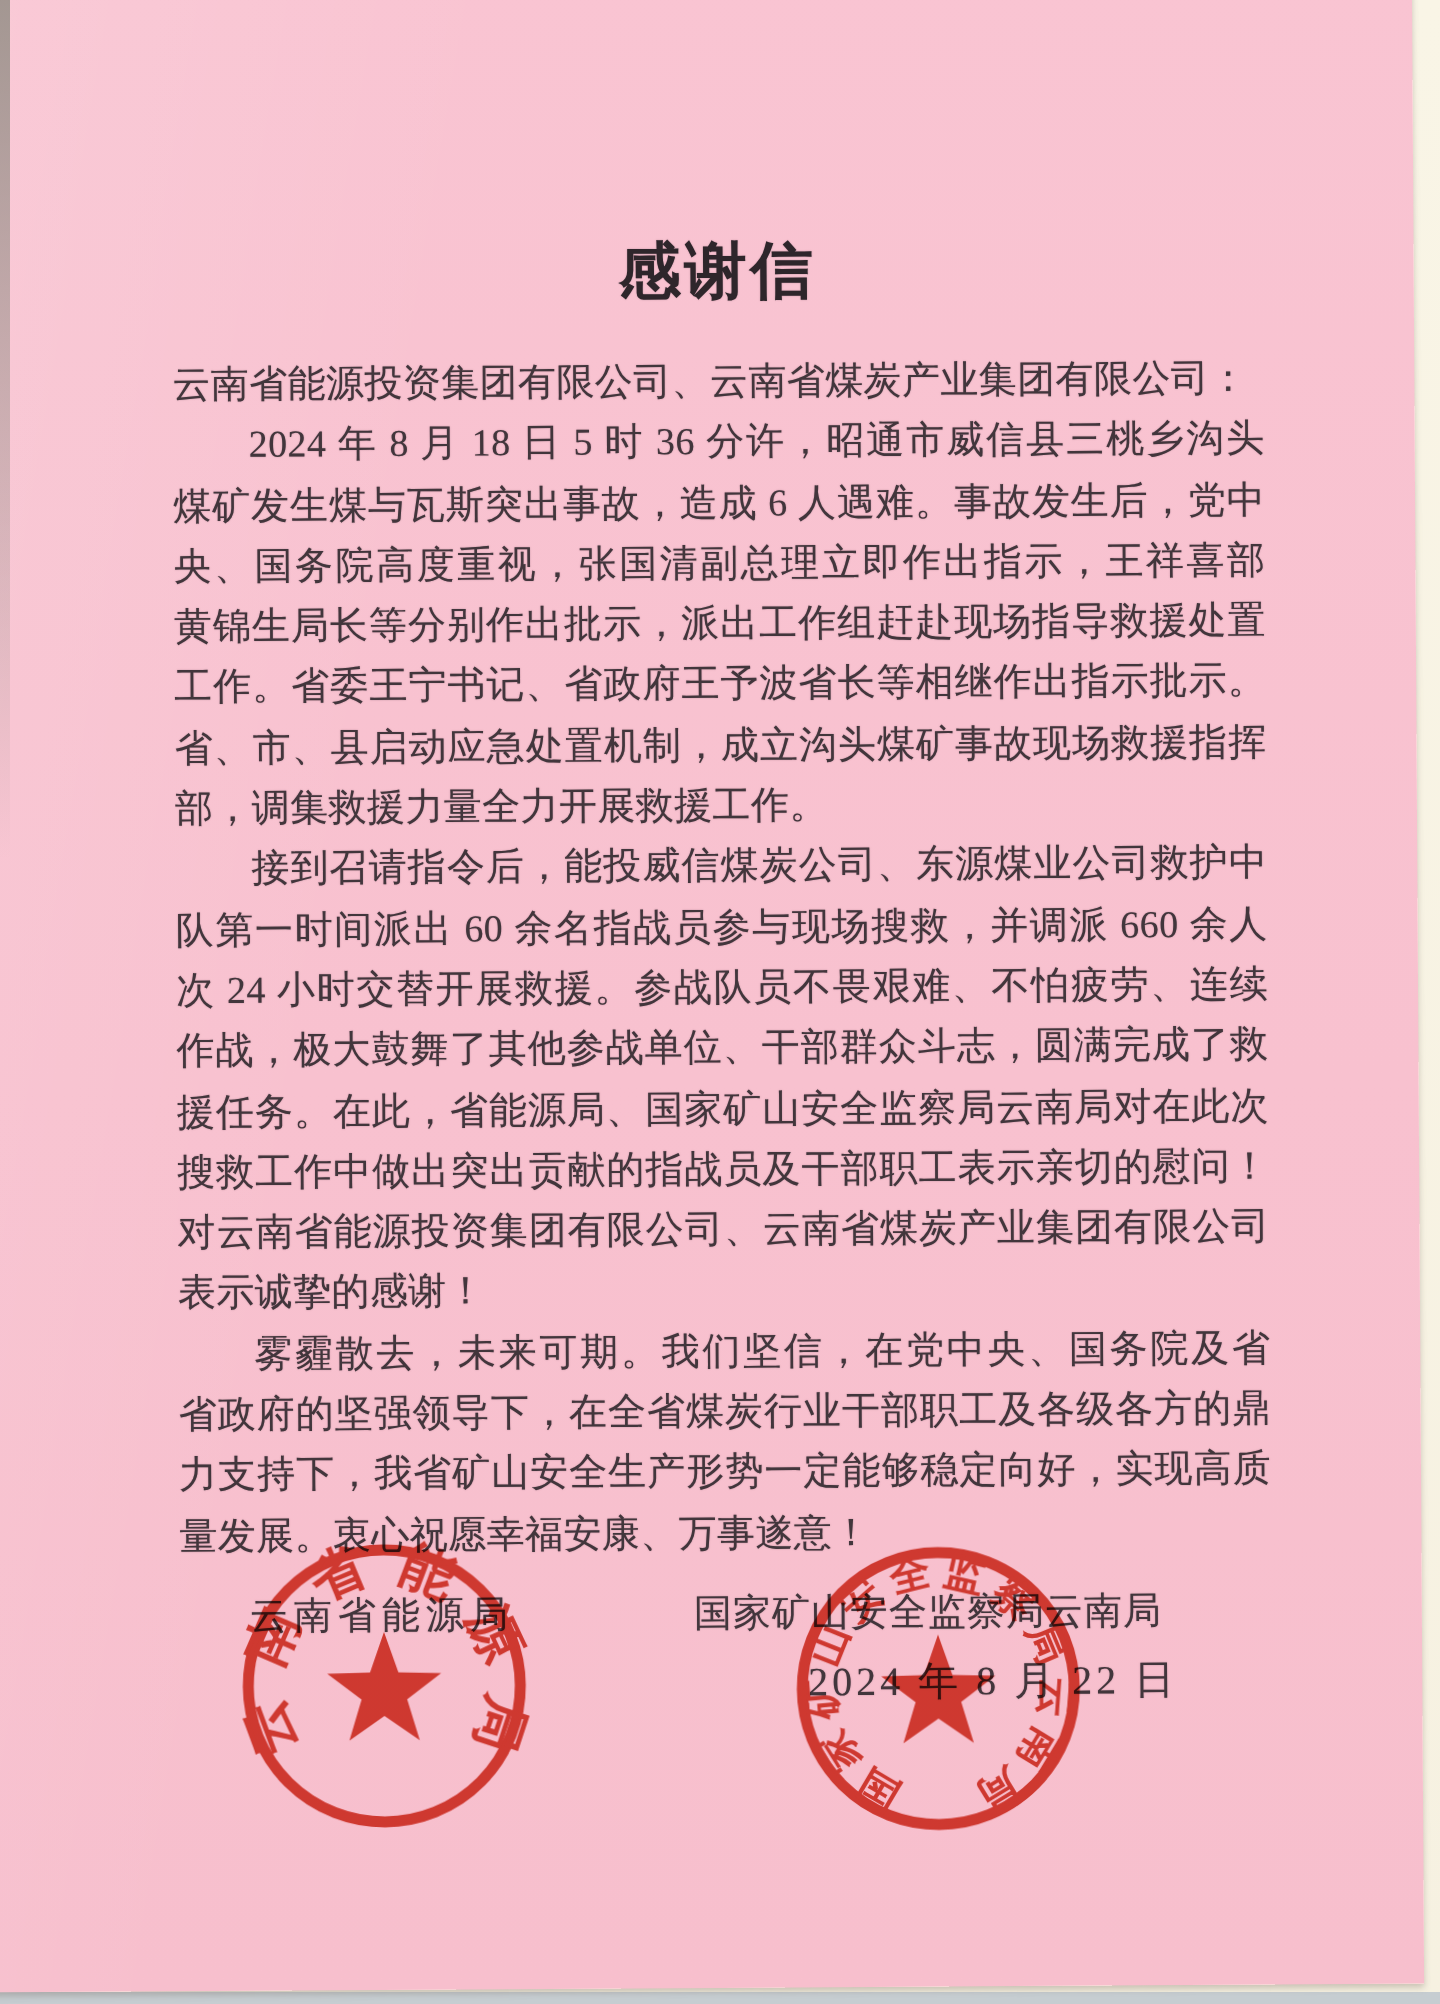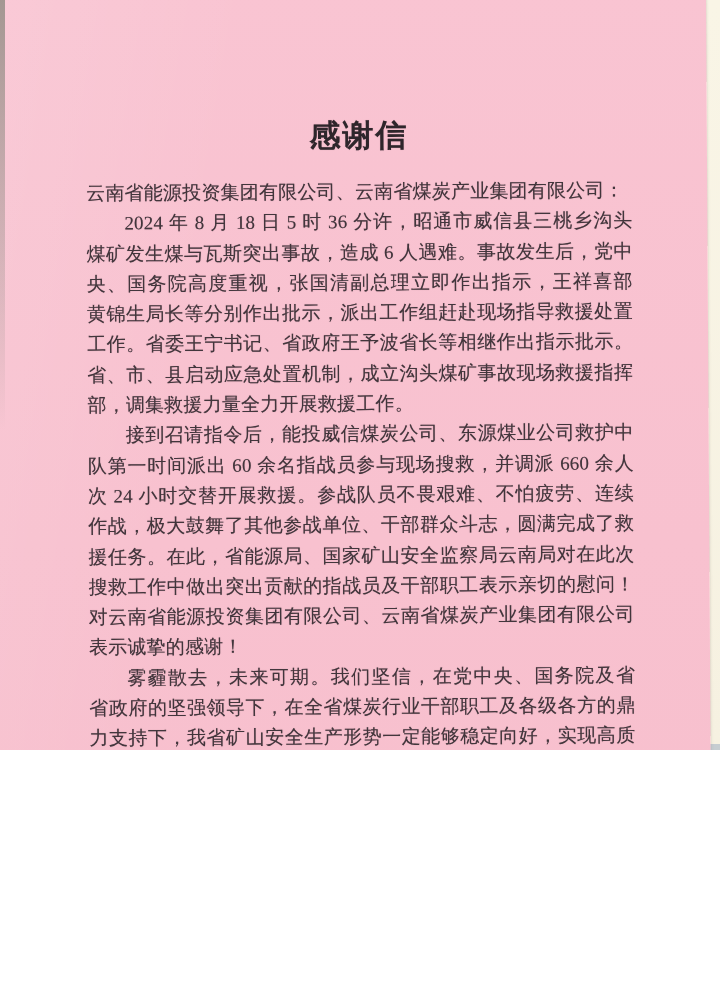--- a/index.html
+++ b/index.html
@@ -1,21 +1,21 @@
 <!DOCTYPE html>
 <html><head>
 <meta charset="utf-8">
 <style>
   html,body { margin:0; padding:0; }
   body {
     width:720px; height:1002px; overflow:hidden;
     font-family:"Liberation Serif","DejaVu Serif",serif;
   }
   .scene {
-    position:relative; width:720px; height:750px;
+    position:relative; width:720px; height:1002px;
     background:#c6cdd1; overflow:hidden;
   }
   
   .backing {
     position:absolute; left:0; top:0; right:0; bottom:5px;
     background:linear-gradient(180deg,#f9f5e6 0%,#f6f1e1 100%);
   }
   .desk-edge {
     position:absolute; left:0; bottom:0; width:100%; height:6px;
     background:#c6cdd1;

